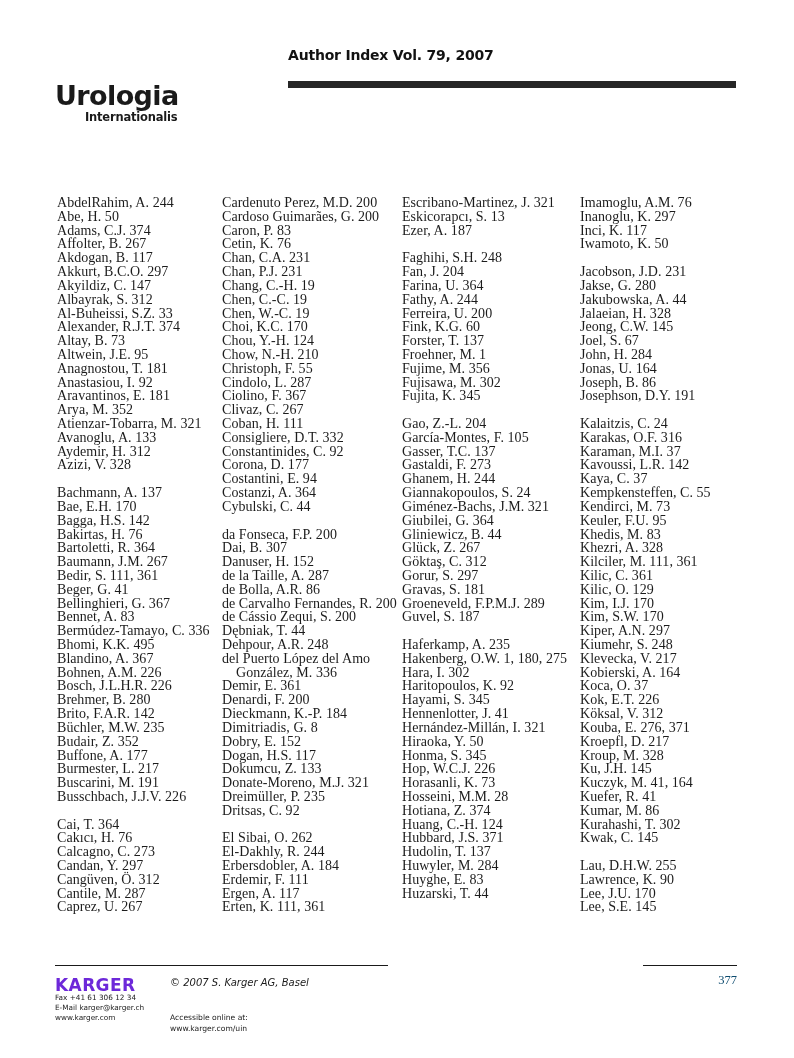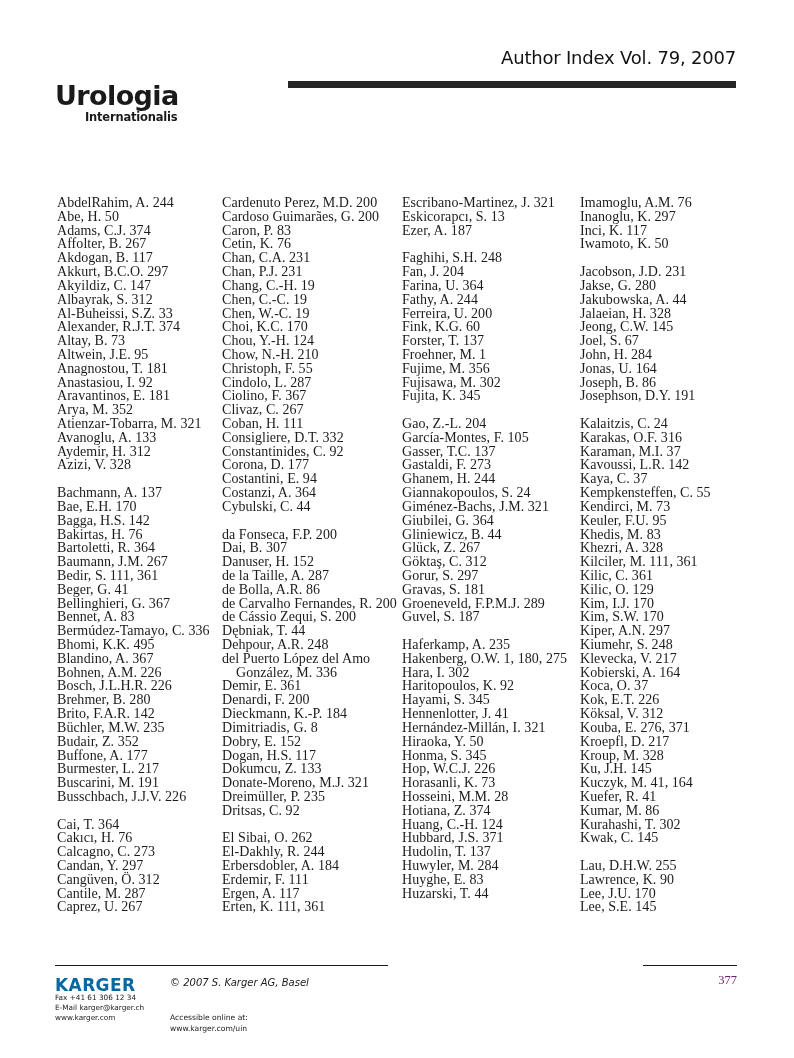--- a/index.html
+++ b/index.html
@@ -48,24 +48,24 @@
     color: #1a1a1a;
     display: block;
     margin-top: 3px;
     margin-left: 30px;
   }
   #header-title {
     position: absolute;
     left: 288px;
     top: 47px;
     width: 448px;
-    text-align: right;
-    font-family: "DejaVu Sans", sans-serif;
-    font-weight: normal;
-    font-size: 18px;
+    text-align: left;
+    font-family: "DejaVu Sans", sans-serif;
+    font-weight: bold;
+    font-size: 14px;
     letter-spacing: -0.2px;
     color: #121212;
   }
   #header-rule {
     position: absolute;
     left: 288px;
     top: 81px;
     width: 448px;
     height: 7px;
     background: #262626;
@@ -128,21 +128,21 @@
     background: #1a1a1a;
   }
   #karger-logo {
     position: absolute;
     left: 55px;
     top: 20px;
     font-family: "DejaVu Sans", sans-serif;
     font-weight: bold;
     font-size: 17px;
     letter-spacing: 0.4px;
-    color: #0369a1;
+    color: #6d28d9;
   }
   #karger-contact {
     position: absolute;
     left: 55px;
     top: 38px;
     font-family: "DejaVu Sans", sans-serif;
     font-size: 7.3px;
     line-height: 9.8px;
     color: #1a1a1a;
   }
@@ -168,21 +168,21 @@
   }
   #online-access div { white-space: nowrap; }
   #page-number {
     position: absolute;
     left: 643px;
     top: 18px;
     width: 94px;
     text-align: right;
     font-family: "Liberation Serif", serif;
     font-size: 12.5px;
-    color: #701a75;
+    color: #0c4a6e;
   }
 </style>
 </head>
 <body>
 
 <div id="page-header">
 
   <div id="journal-logo">
     <span class="logo-main">Urologia</span>
     <span class="logo-sub">Internationalis</span>

